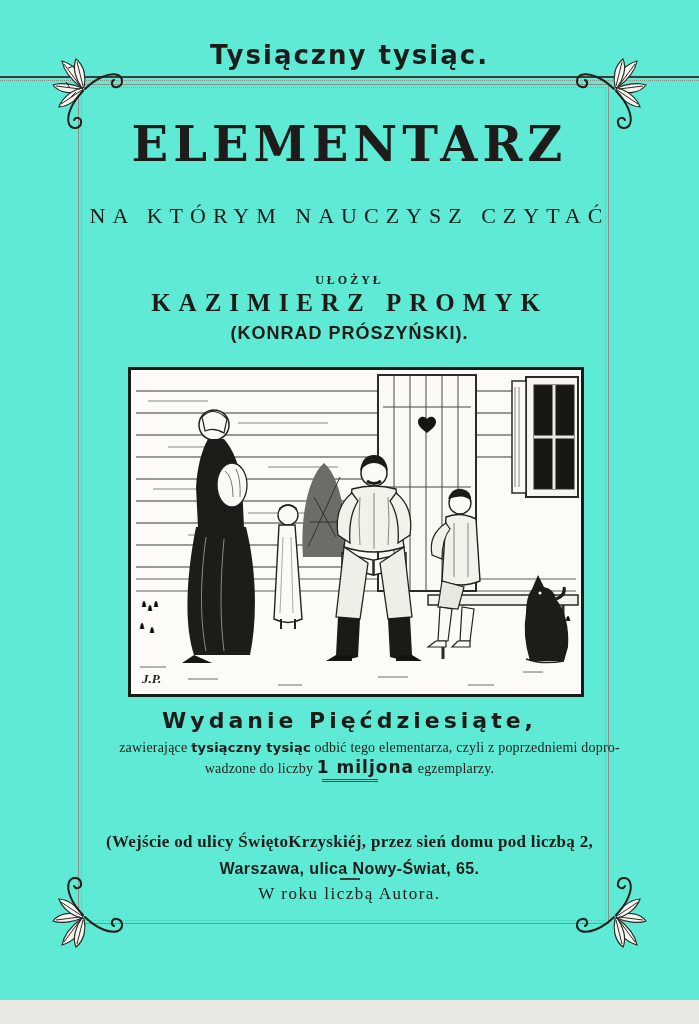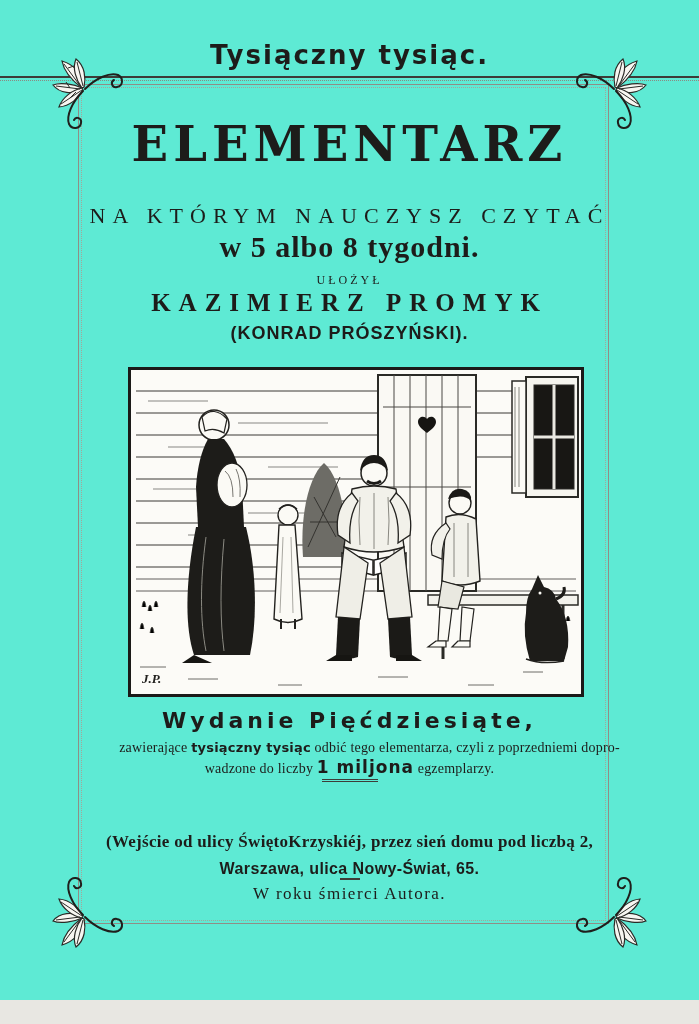--- a/index.html
+++ b/index.html
@@ -25,21 +25,21 @@
   .c-tl{top:58px;left:52px;}
   .c-tr{top:58px;left:575px;transform:scaleX(-1);}
   .c-bl{top:876px;left:52px;transform:scaleY(-1);}
   .c-br{top:876px;left:575px;transform:scale(-1,-1);}
 
   
   .title{top:120px;font-family:"DejaVu Serif",serif;font-weight:bold;
     font-size:48px;letter-spacing:5px;line-height:1;}
   .subtitle{top:203px;font-size:22px;letter-spacing:7px;}
   .duration{top:230px;font-size:30px;font-weight:bold;letter-spacing:1px;}
-  .byline{top:273px;font-size:12px;letter-spacing:3px;font-weight:normal;}
+  .byline{top:273px;font-size:12px;letter-spacing:3px;font-weight:bold;}
   .author{top:289px;font-size:25px;font-weight:bold;letter-spacing:8px;}
   .author-real{top:323px;font-family:"Liberation Sans",sans-serif;
     font-weight:bold;font-size:18px;letter-spacing:1px;}
 
   
   .illustration{top:367px;left:128px;width:456px;height:330px;}
 
   
   .edition-heading{top:708px;font-family:"DejaVu Sans",sans-serif;
     font-weight:bold;font-size:22px;letter-spacing:4px;}
@@ -137,21 +137,20 @@
       </g>
       <g stroke="#1f1f1c" fill="none" stroke-width="2" stroke-linecap="round">
         <path d="M33 31 C44 20,58 14,66 17 C72 20,71 28,65 29 C60 30,58 24,62 22"></path>
         <path d="M31 33 C20 44,14 58,17 66 C20 72,28 71,29 65 C30 60,24 58,22 62"></path>
       </g>
     </svg>
   </div>
 
   <div class="abs ctr title">ELEMENTARZ</div>
   <div class="abs ctr subtitle">NA KTÓRYM NAUCZYSZ CZYTAĆ</div>
-  <div class="abs ctr duration">w 5 albo 8 tygodni.</div>
   <div class="abs ctr byline">UŁOŻYŁ</div>
   <div class="abs ctr author">KAZIMIERZ PROMYK</div>
   <div class="abs ctr author-real">(KONRAD PRÓSZYŃSKI).</div>
 
   <div class="abs illustration">
     <svg width="456" height="330" viewBox="0 0 456 330">
       <rect x="1.5" y="1.5" width="453" height="327" fill="#fcfbf7" stroke="#1b1a18" stroke-width="3"></rect>
 
       <g stroke="#3a3935" stroke-width="1" fill="none">
         <path d="M8 24 H250 M8 46 H250 M8 68 H250 M8 90 H250 M8 112 H250 M8 134 H250 M8 156 H250 M8 178 H250 M8 200 H250"></path>
@@ -255,15 +254,15 @@
   </div>
 
   <div class="abs ctr edition-heading">Wydanie Pięćdziesiąte,</div>
   <div class="abs ctr ed-line ed1"><span>zawierające </span><b>tysiączny tysiąc</b><span> odbić tego elementarza, czyli z poprzedniemi dopro-</span></div>
   <div class="abs ctr ed-line ed2"><span>wadzone do liczby </span><span class="big">1 miljona</span><span> egzemplarzy.</span></div>
   <div class="abs divider1"></div>
 
   <div class="abs ctr pub-address">Warszawa, ulica Nowy-Świat, 65.</div>
   <div class="abs ctr pub-note1">(Wejście od ulicy ŚwiętoKrzyskiéj, przez sień domu pod liczbą 2,</div>
   <div class="abs divider2"></div>
-  <div class="abs ctr memorial">W roku śmierci Autora.</div>
+  <div class="abs ctr memorial">W roku liczbą Autora.</div>
 
 </div>
 
 </body></html>

